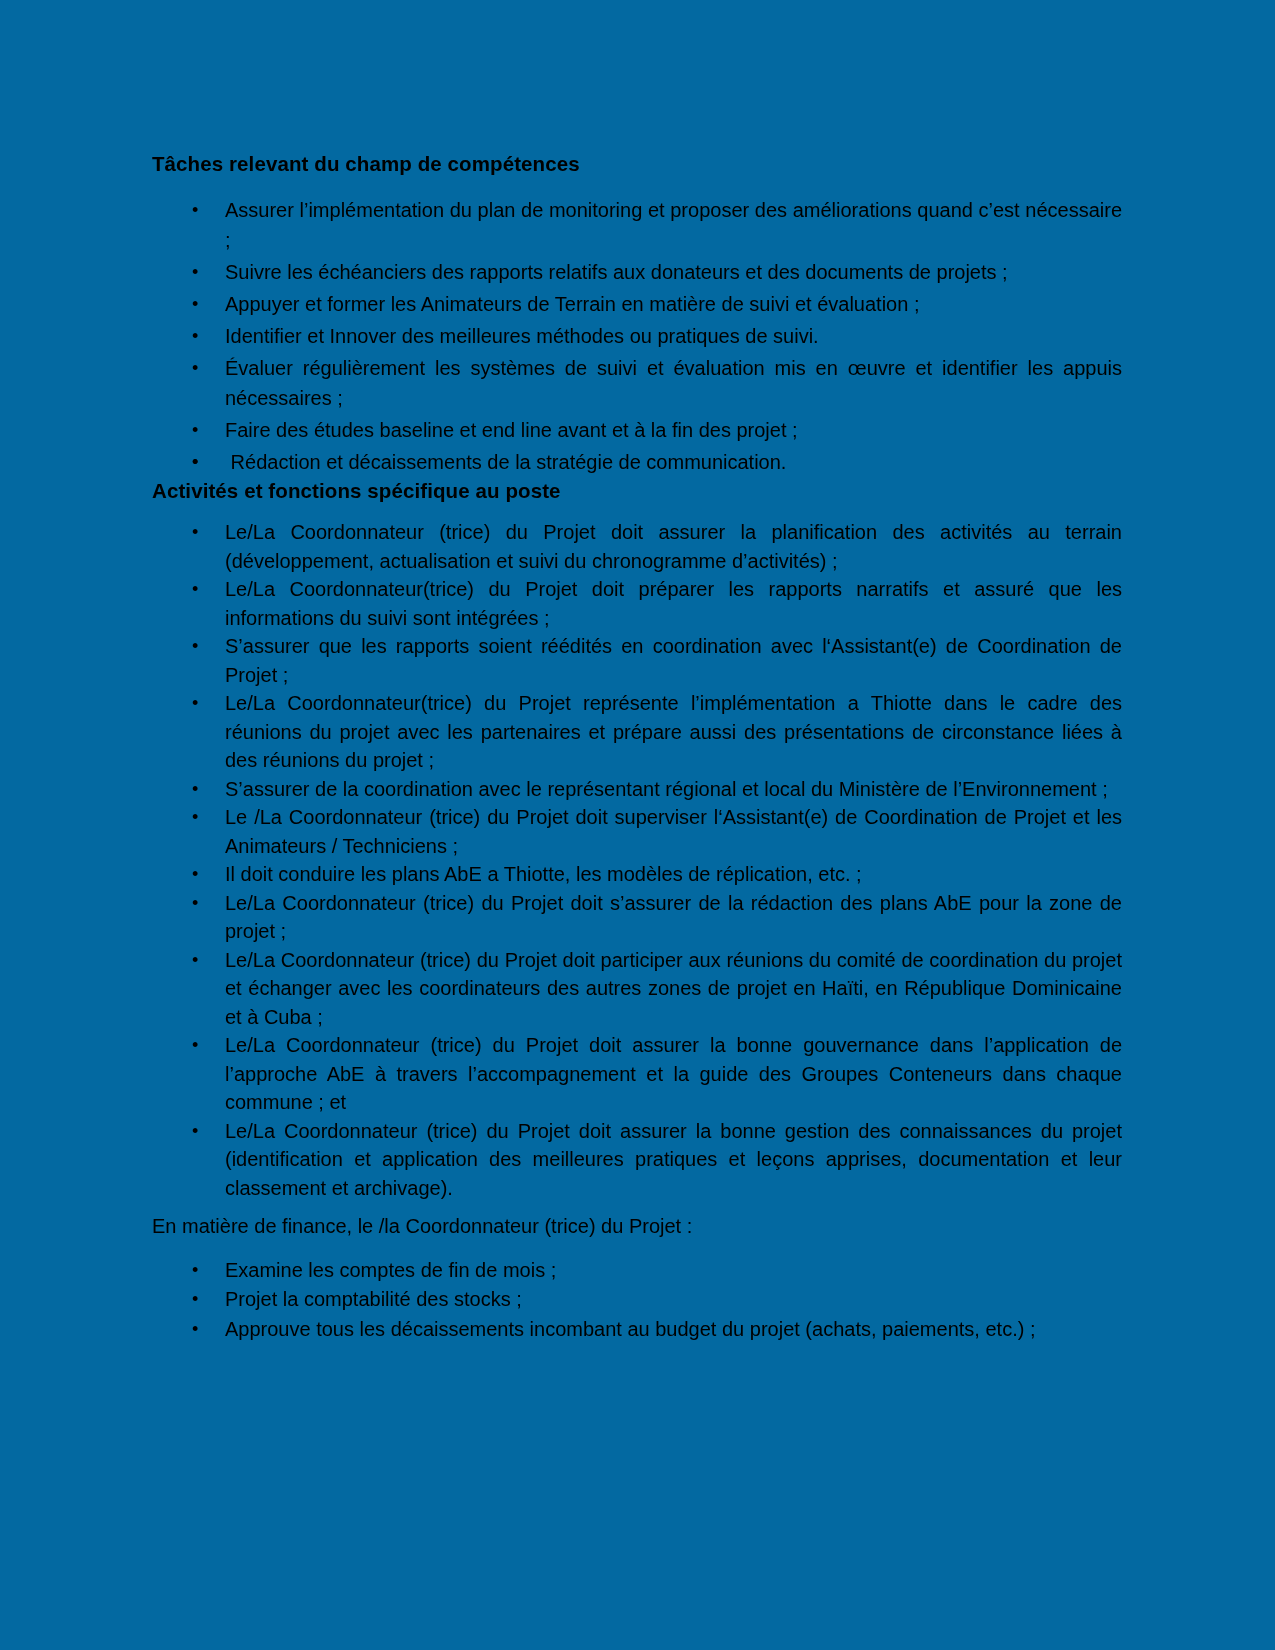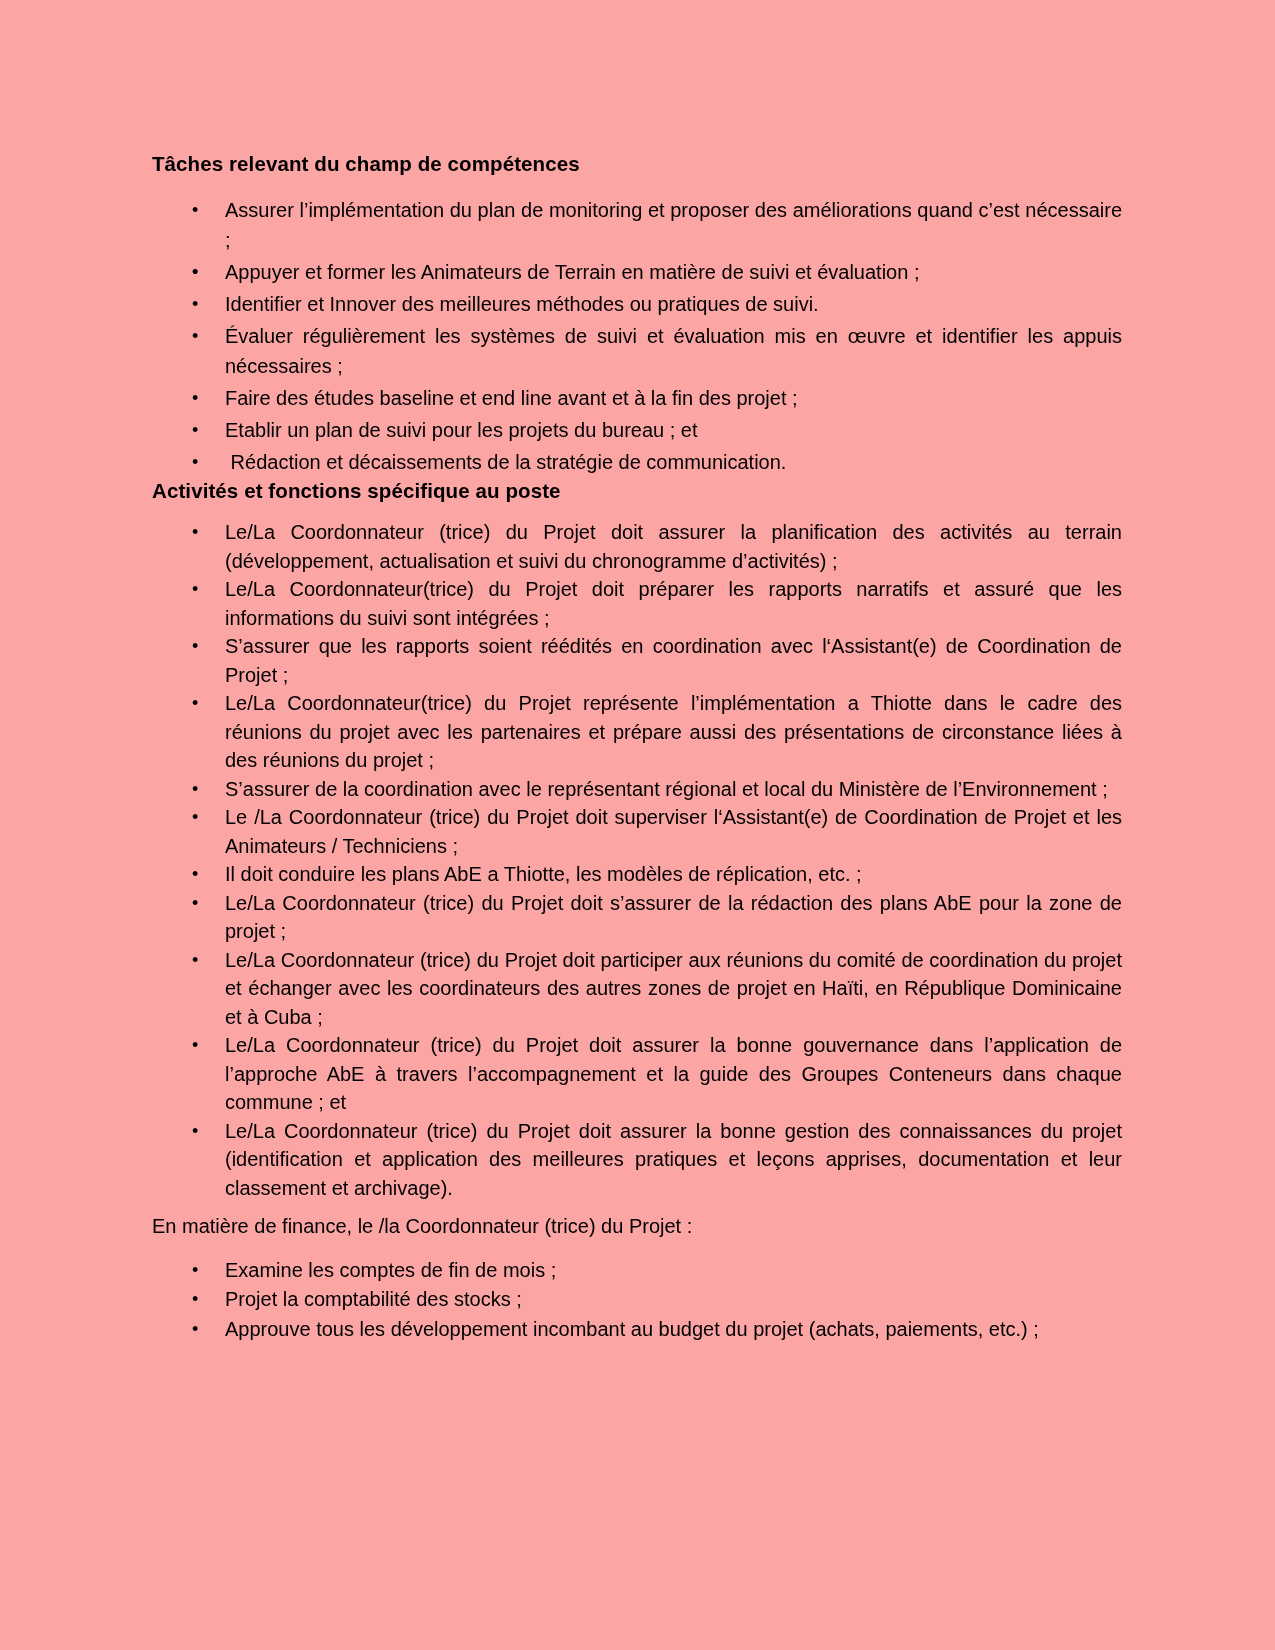--- a/index.html
+++ b/index.html
@@ -5,21 +5,21 @@
   html, body {
     margin: 0;
     padding: 0;
     background: #ffffff;
   }
   .page {
     position: relative;
     width: 1275px;
     height: 1650px;
     box-sizing: border-box;
-    background: #fca5a5;
+    background: #0369a1;
     color: #000000;
     font-family: "Liberation Sans", sans-serif;
     font-size: 20px;
     padding: 152px 153px 0 152px;
     overflow: hidden;
   }
   .sec-heading {
     font-size: 20.5px;
     font-weight: 700;
     line-height: 24px;
@@ -68,26 +68,26 @@
 </style>
 </head>
 <body>
 
 <div class="page">
 
   <div class="sec-heading">Tâches relevant du champ de compétences</div>
 
   <ul class="blist list-spaced">
     <li><span class="marker">•</span><span class="li-text">Assurer l’implémentation du plan de monitoring et proposer des améliorations quand c’est nécessaire ;</span></li>
-    <li><span class="marker">•</span></li>
+    <li><span class="marker">•</span><span class="li-text">Suivre les échéanciers des rapports relatifs aux donateurs et des documents de projets ;</span></li>
     <li><span class="marker">•</span><span class="li-text">Appuyer et former les Animateurs de Terrain en matière de suivi et évaluation ;</span></li>
     <li><span class="marker">•</span><span class="li-text">Identifier et Innover des meilleures méthodes ou pratiques de suivi.</span></li>
     <li><span class="marker">•</span><span class="li-text">Évaluer régulièrement les systèmes de suivi et évaluation mis en œuvre et identifier les appuis nécessaires ;</span></li>
     <li><span class="marker">•</span><span class="li-text">Faire des études baseline et end line avant et à la fin des projet ;</span></li>
-    <li><span class="marker">•</span><span class="li-text">Etablir un plan de suivi pour les projets du bureau ; et</span></li>
+    <li><span class="marker">•</span></li>
     <li><span class="marker">•</span><span class="li-text"> Rédaction et décaissements de la stratégie de communication.</span></li>
   </ul>
 
   <div class="sec-heading second">Activités et fonctions spécifique au poste</div>
 
   <ul class="blist list-tight">
     <li><span class="marker">•</span><span class="li-text">Le/La Coordonnateur (trice) du Projet doit assurer la planification des activités au terrain (développement, actualisation et suivi du chronogramme d’activités) ;</span></li>
     <li><span class="marker">•</span><span class="li-text">Le/La Coordonnateur(trice) du Projet doit préparer les rapports narratifs et assuré que les informations du suivi sont intégrées ;</span></li>
     <li><span class="marker">•</span><span class="li-text">S’assurer que les rapports soient réédités en coordination avec l‘Assistant(e) de Coordination de Projet ;</span></li>
     <li><span class="marker">•</span><span class="li-text">Le/La Coordonnateur(trice) du Projet représente l’implémentation a Thiotte dans le cadre des réunions du projet avec les partenaires et prépare aussi des présentations de circonstance liées à des réunions du projet ;</span></li>
@@ -98,16 +98,16 @@
     <li><span class="marker">•</span><span class="li-text">Le/La Coordonnateur (trice) du Projet doit participer aux réunions du comité de coordination du projet et échanger avec les coordinateurs des autres zones de projet en Haïti, en République Dominicaine et à Cuba ;</span></li>
     <li><span class="marker">•</span><span class="li-text">Le/La Coordonnateur (trice) du Projet doit assurer la bonne gouvernance dans l’application de l’approche AbE à travers l’accompagnement et la guide des Groupes Conteneurs dans chaque commune ; et</span></li>
     <li><span class="marker">•</span><span class="li-text">Le/La Coordonnateur (trice) du Projet doit assurer la bonne gestion des connaissances du projet (identification et application des meilleures pratiques et leçons apprises, documentation et leur classement et archivage).</span></li>
   </ul>
 
   <p class="para">En matière de finance, le /la Coordonnateur (trice) du Projet :</p>
 
   <ul class="blist list-finance">
     <li><span class="marker">•</span><span class="li-text">Examine les comptes de fin de mois ;</span></li>
     <li><span class="marker">•</span><span class="li-text">Projet la comptabilité des stocks ;</span></li>
-    <li><span class="marker">•</span><span class="li-text">Approuve tous les développement incombant au budget du projet (achats, paiements, etc.) ;</span></li>
+    <li><span class="marker">•</span><span class="li-text">Approuve tous les décaissements incombant au budget du projet (achats, paiements, etc.) ;</span></li>
   </ul>
 
 </div>
 
 </body></html>

